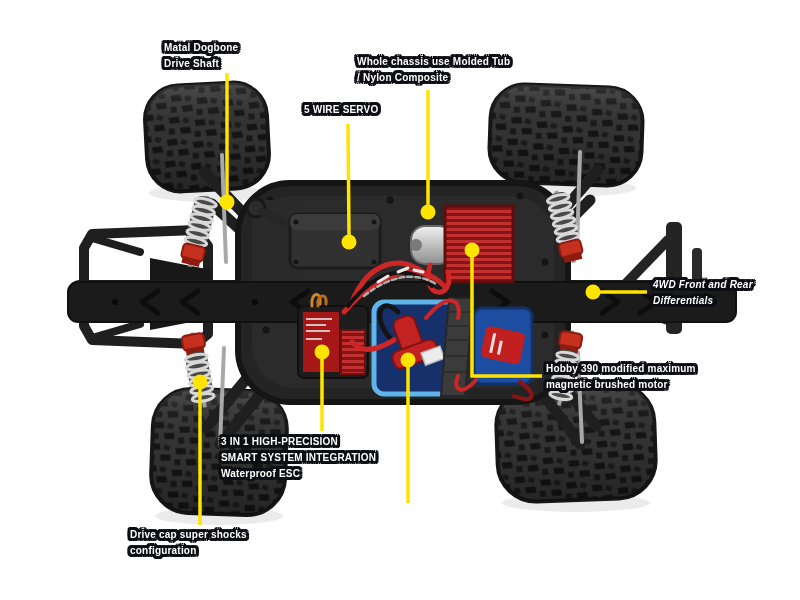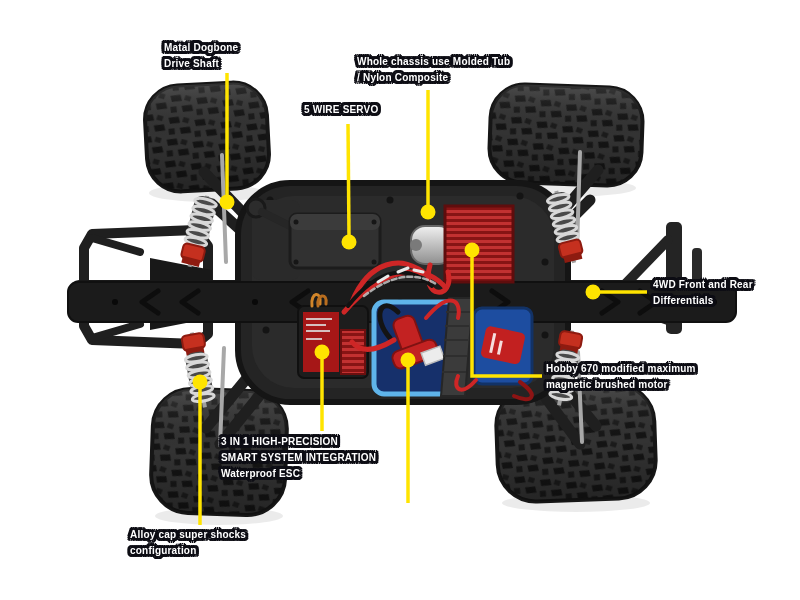--- a/index.html
+++ b/index.html
@@ -286,23 +286,23 @@
       <circle cx="408" cy="360" r="7.5" fill="#ffe400"></circle>
       <circle cx="200" cy="382" r="7.5" fill="#ffe400"></circle>
     </g>
   </svg>
 
   <div class="callout" style="left:164px;top:40px;">Matal Dogbone
 Drive Shaft</div>
   <div class="callout" style="left:357px;top:54px;">Whole chassis use Molded Tub
 / Nylon Composite</div>
   <div class="callout" style="left:304px;top:102px;">5 WIRE SERVO</div>
-  <div class="callout" style="left:653px;top:277px;">4WD Front and Rear
+  <div class="callout" style="left:653px;top:277px;font-style:italic;">4WD Front and Rear
 Differentials</div>
-  <div class="callout" style="left:546px;top:361px;">Hobby 670 modified maximum
+  <div class="callout" style="left:546px;top:361px;">Hobby 390 modified maximum
 magnetic brushed motor</div>
   <div class="callout" style="left:221px;top:434px;">3 IN 1 HIGH-PRECISION
 SMART SYSTEM INTEGRATION
 Waterproof ESC</div>
-  <div class="callout" style="left:130px;top:527px;">Alloy cap super shocks
+  <div class="callout" style="left:130px;top:527px;">Drive cap super shocks
 configuration</div>
 
 </div>
 
 </body></html>

